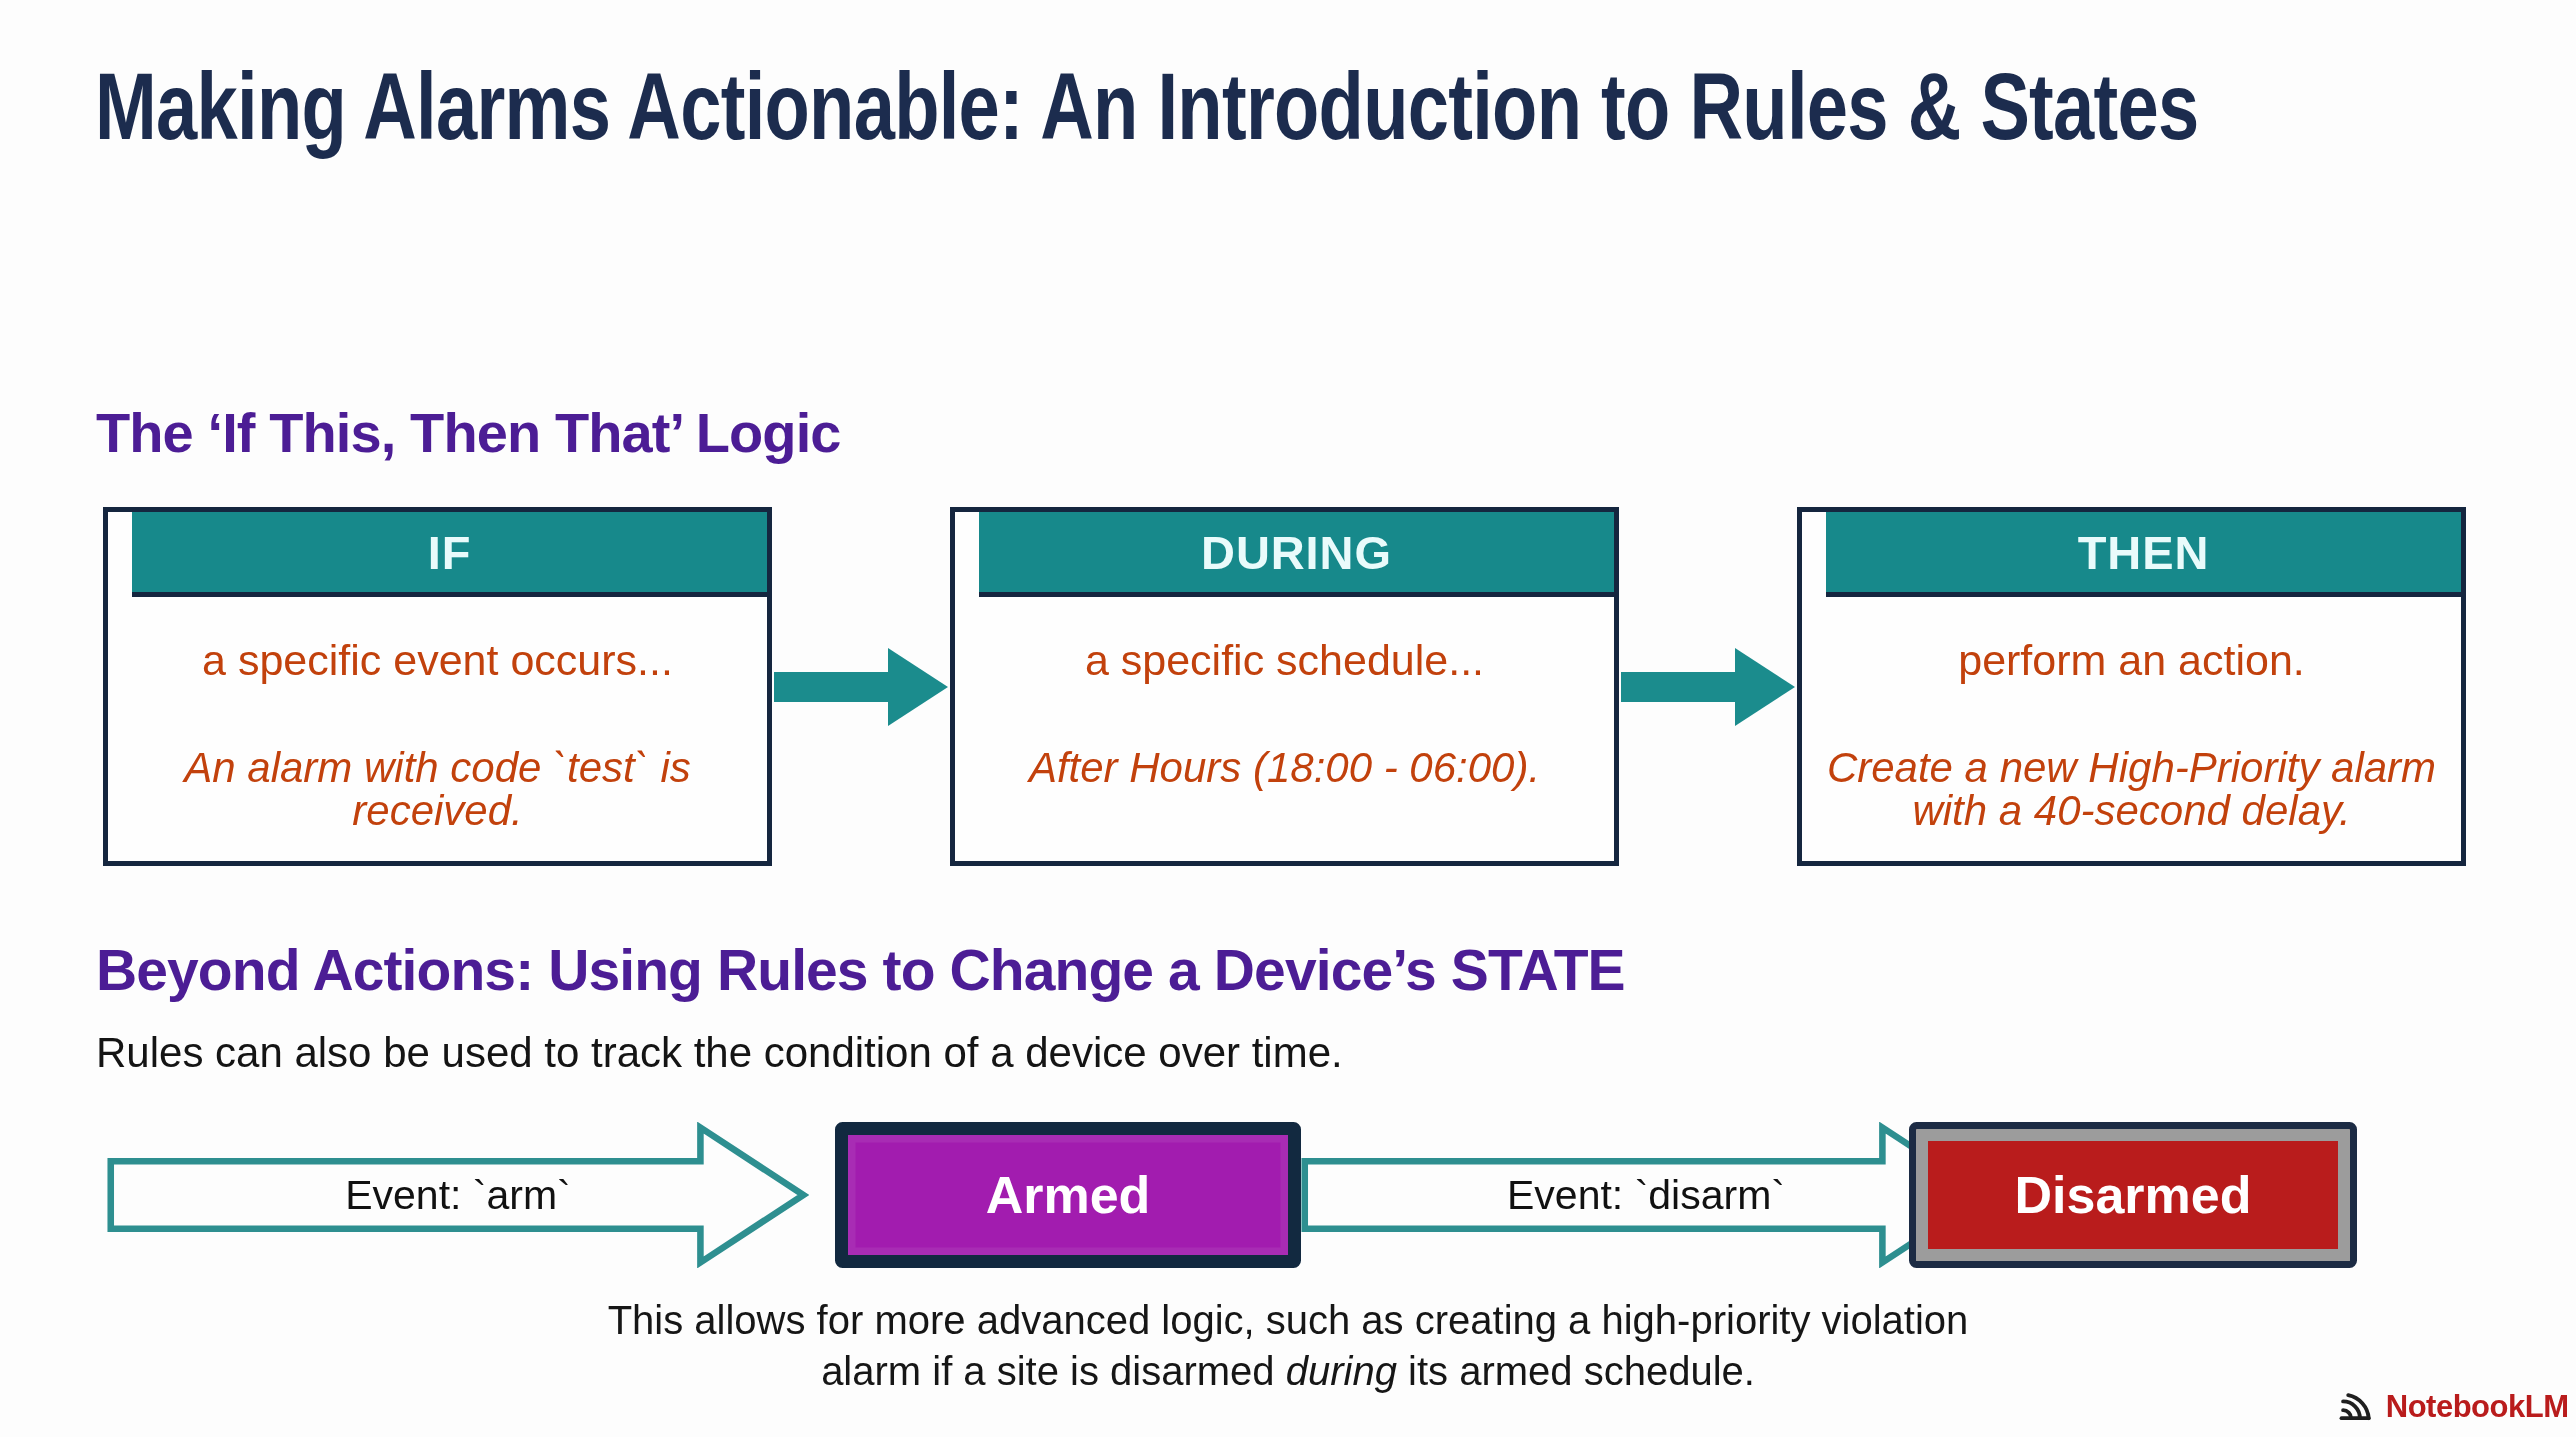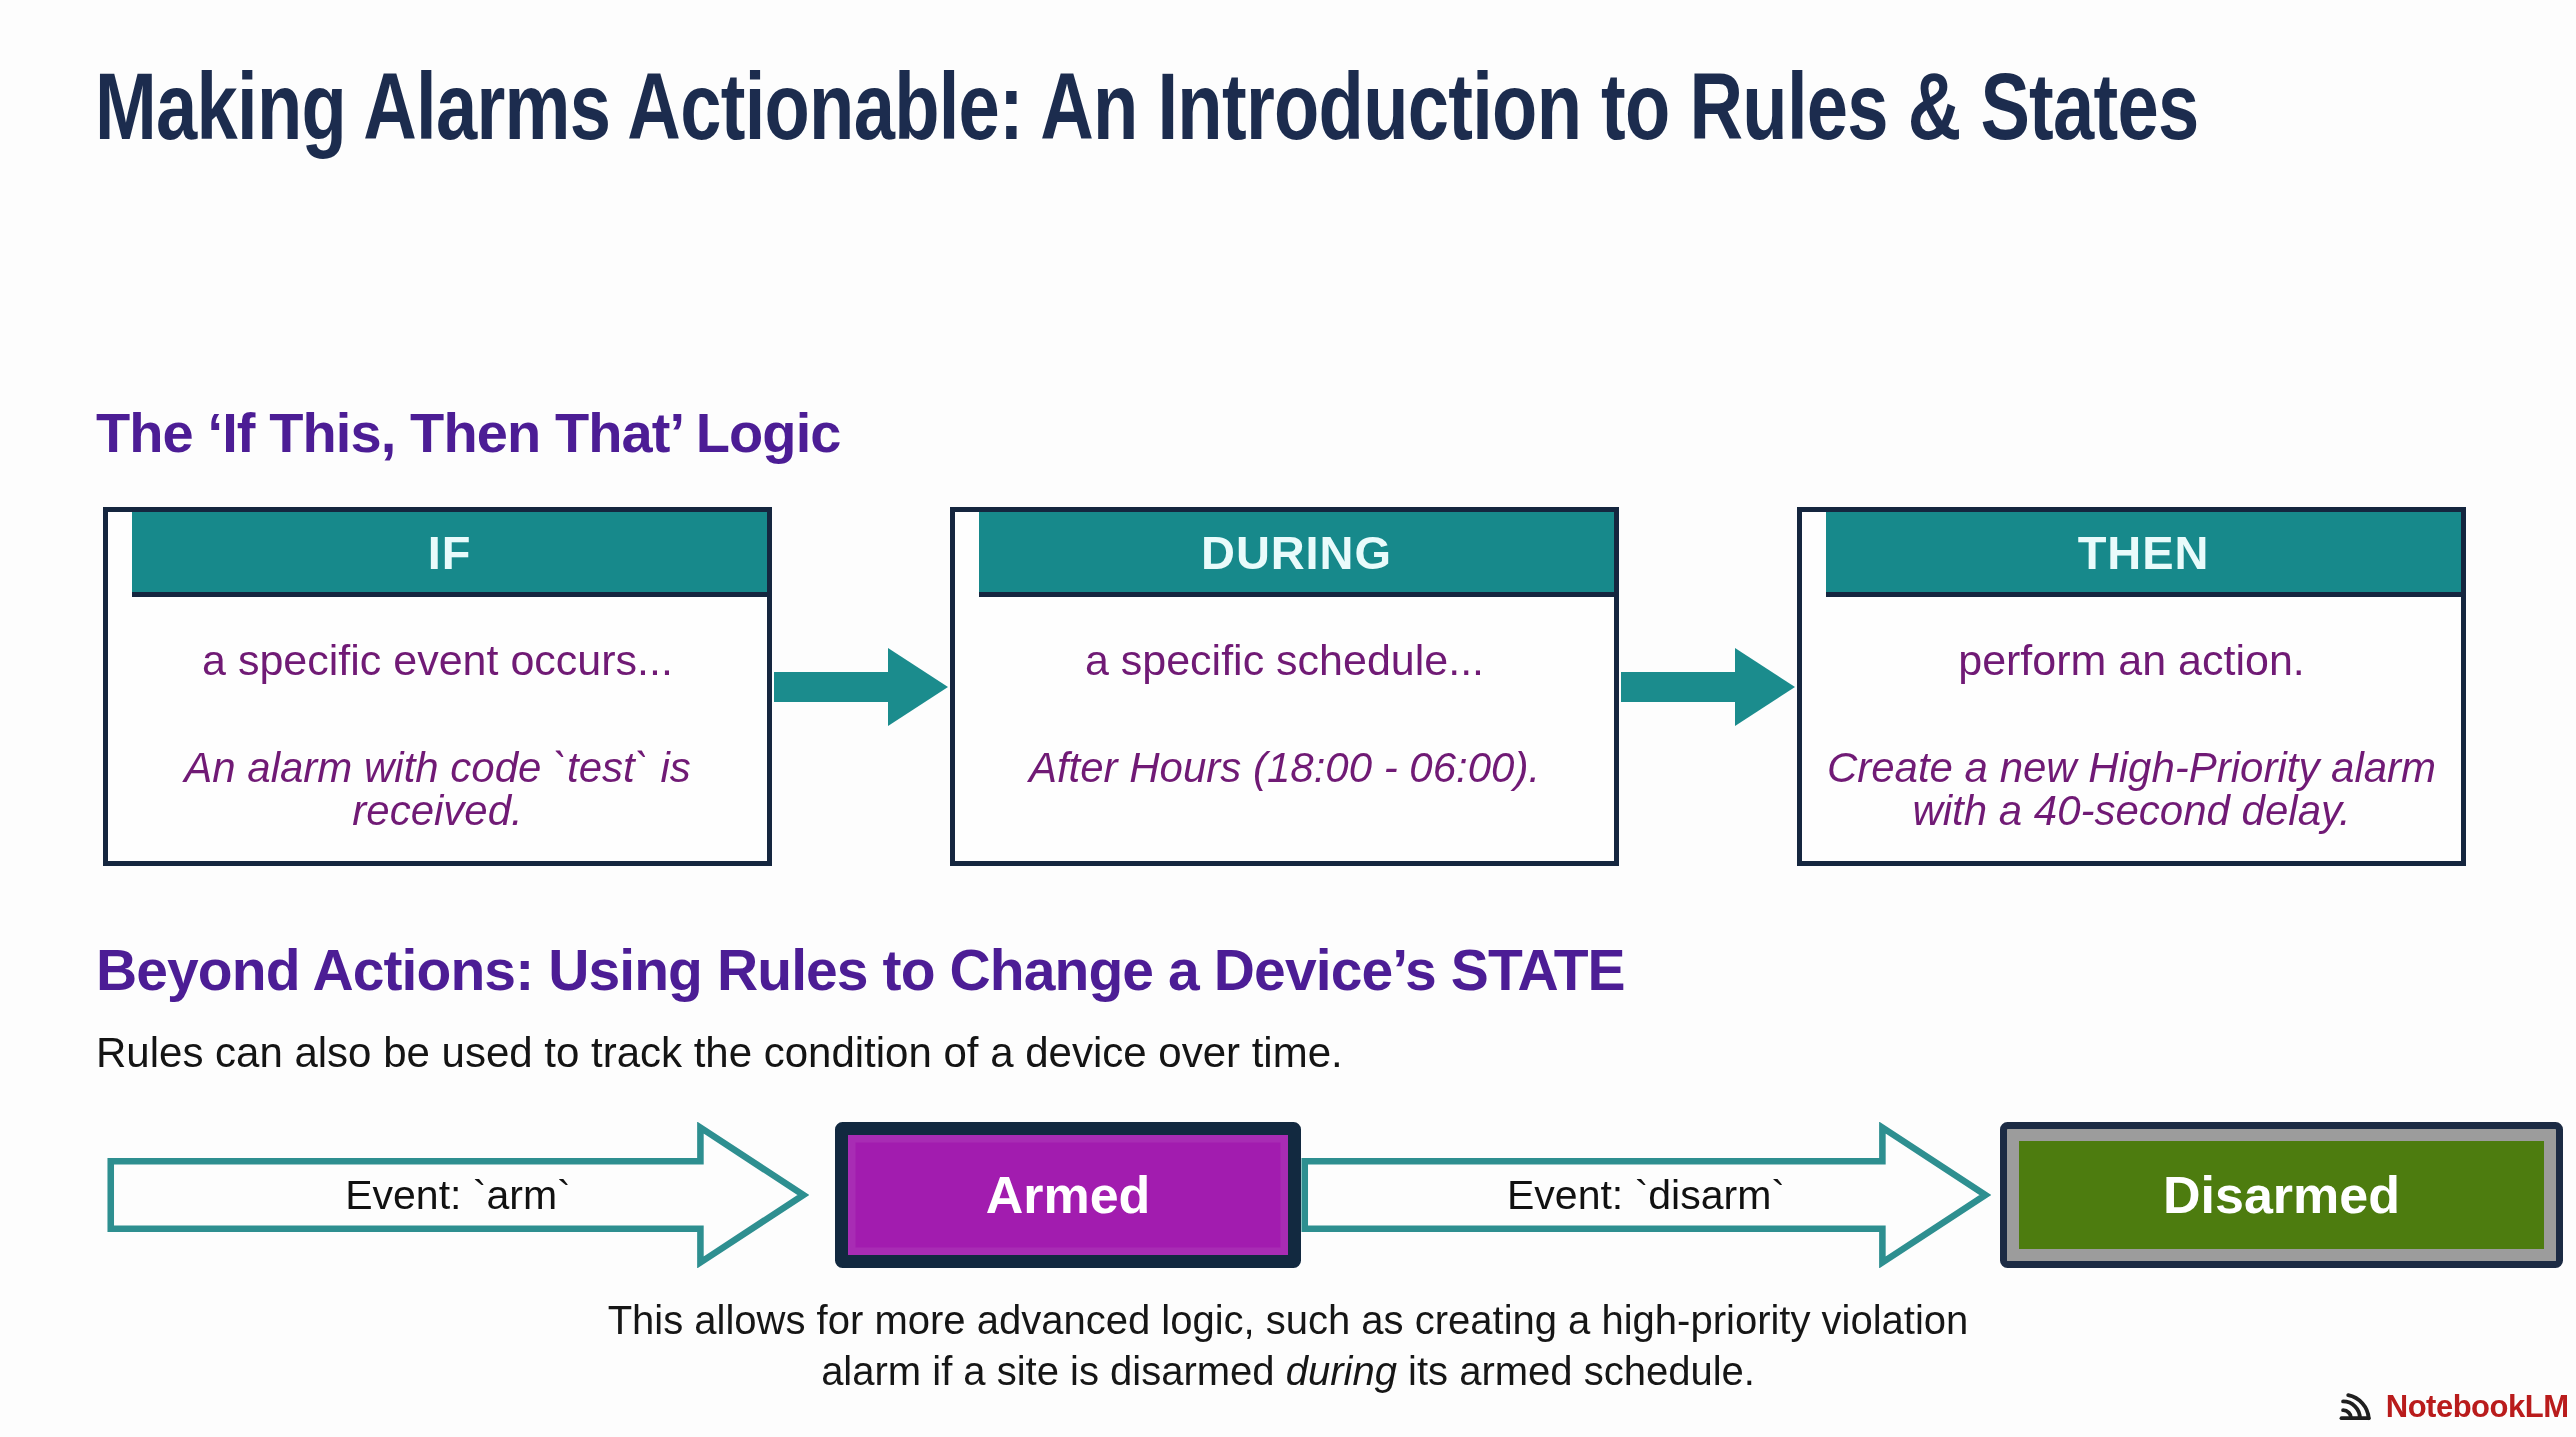--- a/index.html
+++ b/index.html
@@ -40,21 +40,21 @@
     width:669px; height:359px; border:5.6px solid #15263f;
     background:#fefefe; display:flex; flex-direction:column;
   }
   .rule-box-header {
     height:85px; background:#17898b; border-bottom:5.6px solid #15263f;
     color:#e9fbfb; font-size:47px; font-weight:700; letter-spacing:0.9px;
     display:flex; align-items:center; justify-content:center;margin-left:24px;
   }
   .rule-box-body {
     flex:1; padding:39px 15px 0; text-align:center;
-    font-size:43px; color:#701a75;border-radius:9px;
+    font-size:43px; color:#c2410c;border-radius:9px;
   }
   .rule-example {
     margin-top:61px; font-style:italic; font-size:42px; line-height:43px;
   }
   .solid-arrow {
     width:178px; display:flex; align-items:center; justify-content:center;
   }
   .sa-body { width:114px; height:30px; background:#1b8c8d; }
   .sa-head {
     width:0; height:0;
@@ -73,22 +73,22 @@
     position:absolute; top:1122px; height:146px;
     display:flex; align-items:center; justify-content:center;
     color:#ffffff; font-weight:700; font-size:52px; border-radius:7.5px;
   }
   .armed {
     left:835px; width:466px;
     border:13px solid #122940; background:#a21caf;
     box-shadow:inset 0 0 0 7.5px rgba(255,255,255,0.07);
   }
   .disarmed {
-    left:2000px; width:563px;
-    border:7.5px solid #1c2b44; background:#4d7c0f;
+    left:1909px; width:448px;
+    border:7.5px solid #1c2b44; background:#b91c1c;
     box-shadow:inset 0 0 0 12px #9c9c9c;
   }
 
   .caption {
     position:absolute; left:0; top:1295px; width:2576px;
     text-align:center; font-size:40px; line-height:51px; color:#161616;
   }
   .caption em { font-style:italic; }
 
   .watermark {

